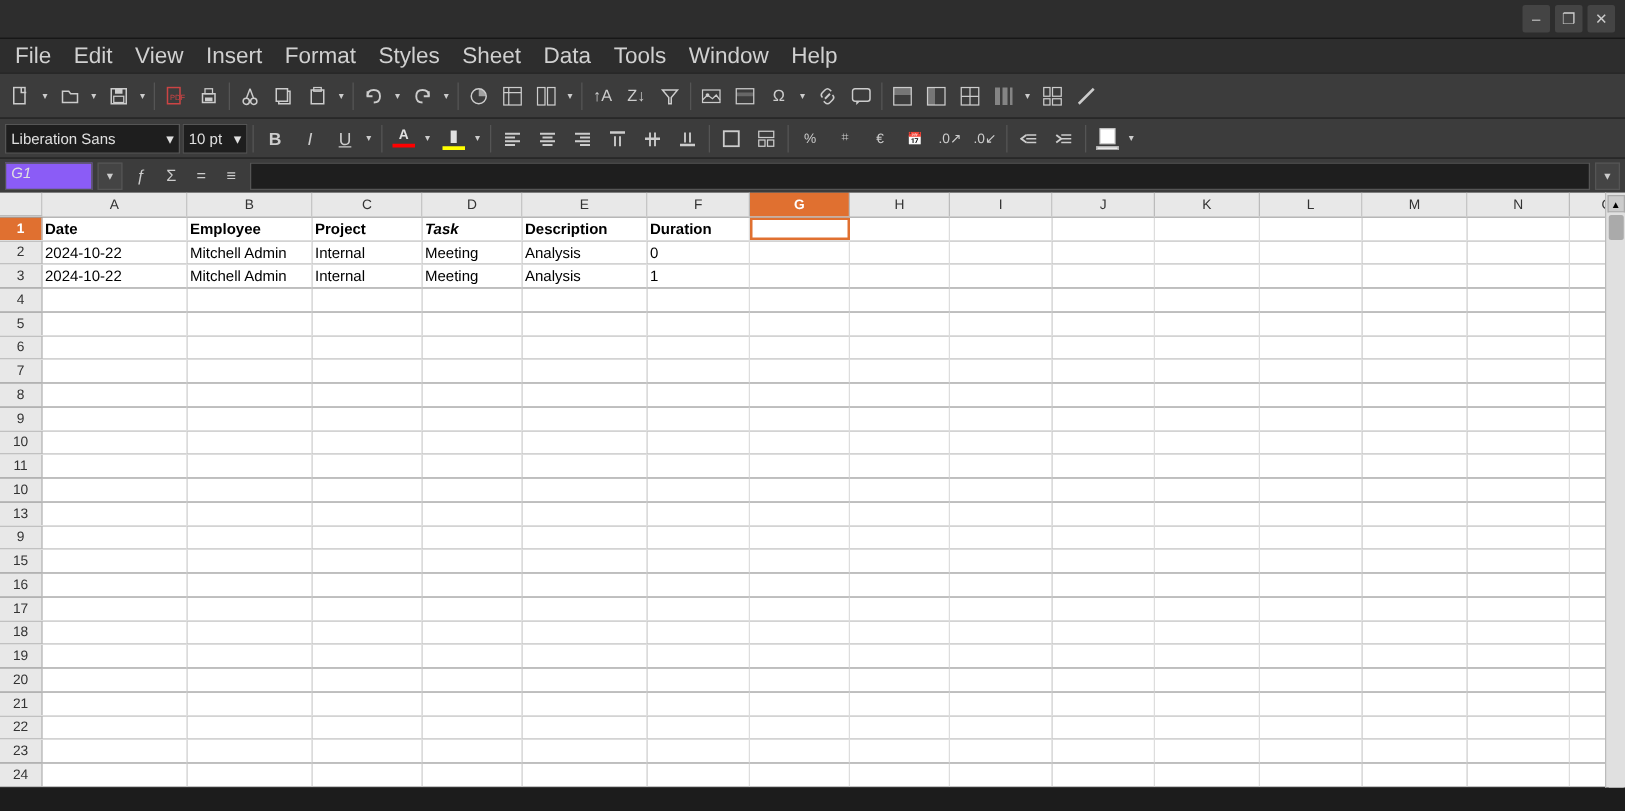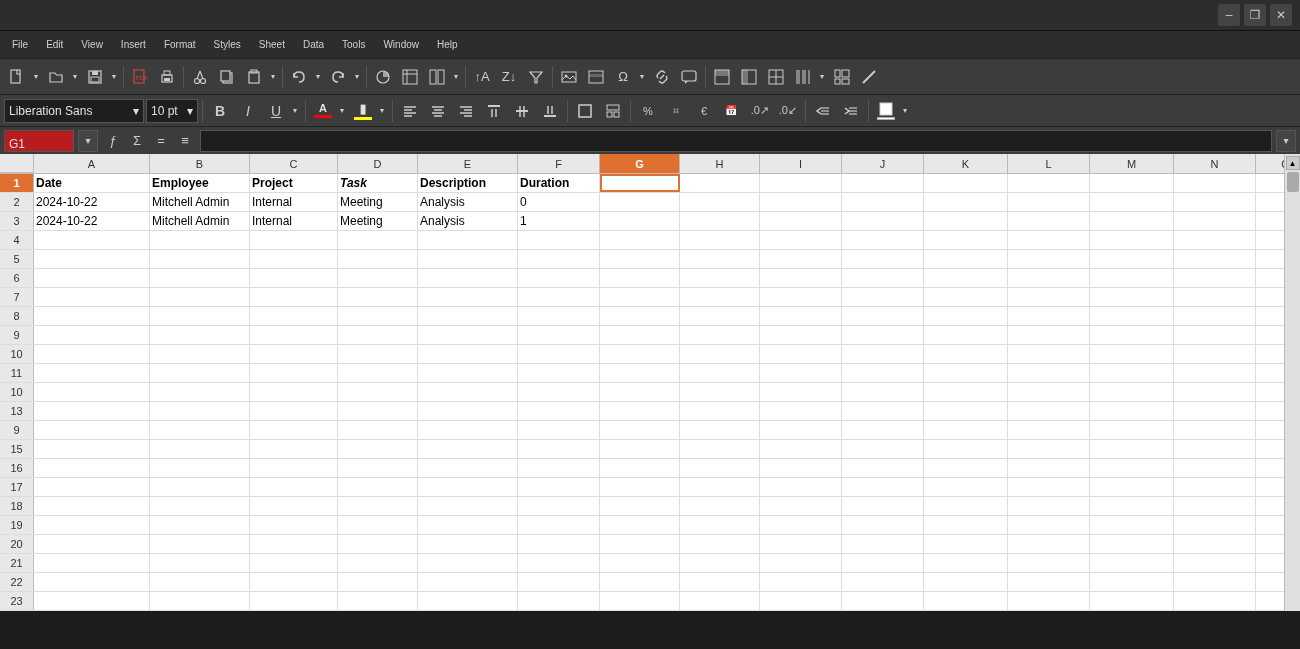--- a/index.html
+++ b/index.html
@@ -41,21 +41,21 @@
       background: #2d2d2d;
       height: 28px;
       display: flex;
       align-items: center;
       padding: 0 4px;
       border-top: 1px solid #111;
       gap: 2px;
     }
     .menu-item {
       padding: 3px 8px;
-      font-size: 10px;
+      font-size: 18px;
       color: #d0d0d0;
       cursor: pointer;
       border-radius: 2px;
     }
 
     
     #toolbar-1 {
       background: #3c3c3c;
       height: 36px;
       display: flex;
@@ -113,28 +113,28 @@
     #formula-bar {
       background: #3c3c3c;
       height: 28px;
       display: flex;
       align-items: center;
       border-top: 1px solid #222;
       padding: 0 4px;
       gap: 4px;
     }
     .cell-ref-box {
-      background: #b91c1c;
+      background: #8b5cf6;
       border: 1px solid #555;
       color: #e0e0e0;
       font-size: 12px;
       height: 22px;
       width: 70px;
       padding: 0 4px;
-      display: flex; align-items: flex-end;
+      display: flex; align-items: flex-start; font-style: italic;
     }
     .formula-expand-btn {
       width: 20px; height: 22px;
       background: #444; border: 1px solid #555;
       color: #ccc; cursor: pointer;
       display: flex; align-items: center; justify-content: center;
       font-size: 10px;
     }
     .formula-icons {
       display: flex; align-items: center; gap: 2px;
@@ -1067,20 +1067,38 @@
           <div class="cell" style="width: 80px; min-width: 80px;"></div>
           <div class="cell" style="width: 80px; min-width: 80px;"></div>
           <div class="cell" style="width: 82px; min-width: 82px;"></div>
           <div class="cell" style="width: 82px; min-width: 82px;"></div>
           <div class="cell" style="width: 84px; min-width: 84px;"></div>
           <div class="cell" style="width: 82px; min-width: 82px;"></div>
           <div class="cell" style="width: 84px; min-width: 84px;"></div>
           <div class="cell" style="width: 82px; min-width: 82px;"></div>
           <div class="cell" style="width: 60px; min-width: 60px;"></div>
         </div>
+        <div class="grid-row">
+          <div class="row-num">24</div>
+          <div class="cell" style="width: 116px; min-width: 116px;"></div>
+          <div class="cell" style="width: 100px; min-width: 100px;"></div>
+          <div class="cell" style="width: 88px; min-width: 88px;"></div>
+          <div class="cell" style="width: 80px; min-width: 80px;"></div>
+          <div class="cell" style="width: 100px; min-width: 100px;"></div>
+          <div class="cell" style="width: 82px; min-width: 82px;"></div>
+          <div class="cell" style="width: 80px; min-width: 80px;"></div>
+          <div class="cell" style="width: 80px; min-width: 80px;"></div>
+          <div class="cell" style="width: 82px; min-width: 82px;"></div>
+          <div class="cell" style="width: 82px; min-width: 82px;"></div>
+          <div class="cell" style="width: 84px; min-width: 84px;"></div>
+          <div class="cell" style="width: 82px; min-width: 82px;"></div>
+          <div class="cell" style="width: 84px; min-width: 84px;"></div>
+          <div class="cell" style="width: 82px; min-width: 82px;"></div>
+          <div class="cell" style="width: 60px; min-width: 60px;"></div>
+        </div>
       </div>
 
   </div>
 
   <div style="width:16px; background:#e0e0e0; border-left:1px solid #bbb; display:flex;flex-direction:column;align-items:center;">
     <button style="width:14px;height:14px;background:#ccc;border:1px solid #aaa;font-size:8px;cursor:pointer;margin-top:2px;">▲</button>
     <div style="flex:1;width:12px;background:#e0e0e0;">
       <div style="width:12px;height:20px;background:#aaa;border-radius:2px;margin-top:2px;"></div>
     </div>
 

